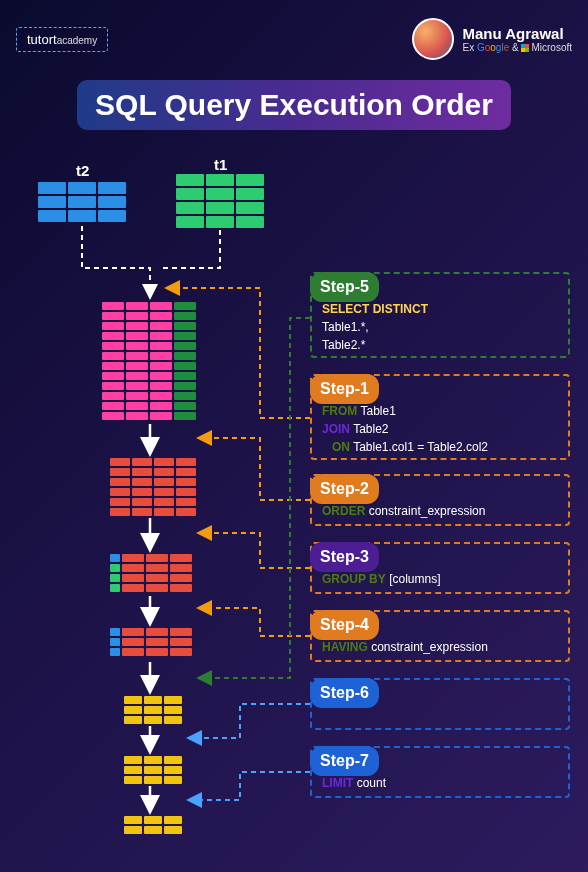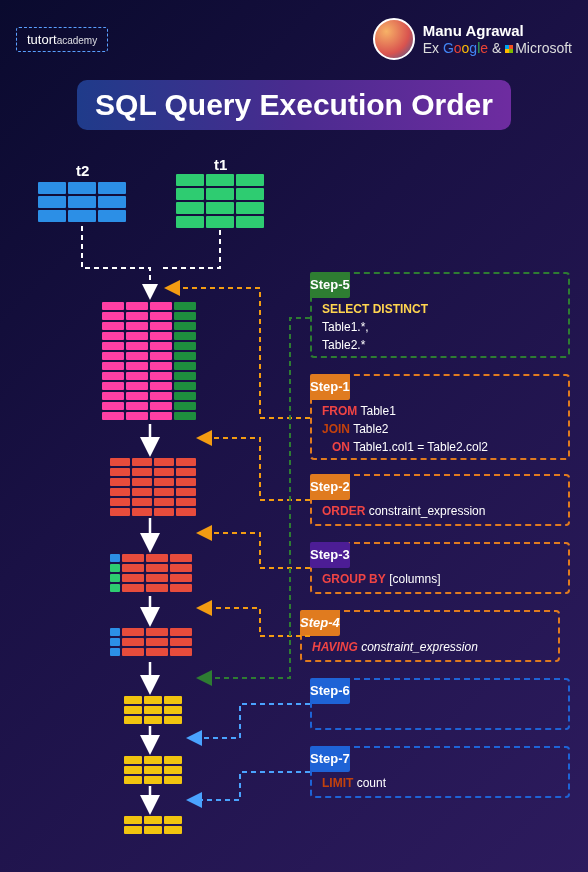--- a/index.html
+++ b/index.html
@@ -32,21 +32,21 @@
     gap: 8px;
   }
   .avatar {
     width: 42px; height: 42px;
     border-radius: 50%;
     border: 2px solid #fff;
     background: radial-gradient(circle at 30% 30%, #f7b267, #d9534f 60%, #3b5998);
   }
   .author-txt { line-height: 1.15; }
   .author-name { font-weight: bold; font-size: 15px; }
-  .author-sub { font-size: 14px; color: #ddd; }
+  .author-sub { font-size: 10px; color: #ddd; }
   .author-sub .g1{color:#4285F4}.author-sub .g2{color:#EA4335}.author-sub .g3{color:#FBBC05}.author-sub .g4{color:#34A853}
   .ms { display:inline-block; width:8px; height:8px; vertical-align:middle; margin-right:2px;
         background: conic-gradient(#f25022 0 25%, #7fba00 0 50%, #ffb900 0 75%, #00a4ef 0 100%); }
 
   .title-block { text-align: center; margin-top: 6px; }
   .title1 { font-size: 24px; font-weight: bold; }
   .title2-wrap {
     display: inline-block;
     margin-top: 8px;
     padding: 8px 18px;
@@ -82,29 +82,29 @@
     border: 2px dashed;
     border-radius: 4px;
     padding: 26px 10px 8px 10px;
     font-size: 12px;
     line-height: 1.5;
     width: 260px;
   }
   .step-tag {
     position: absolute;
     top: -2px; left: -2px;
-    border-radius: 2px;
-    padding: 3px 0;
-    font-size: 13px;
+    border-radius: 12px;
+    padding: 3px 10px;
+    font-size: 16px;
     font-weight: bold;
     color: #fff;
   }
   .kw-yellow { color: #ffd54f; font-weight: bold; }
-  .kw-orange { color: #ef4444; font-weight: bold; }
-  .kw-green  { color: #c2410c; font-weight: bold; }
+  .kw-orange { color: #4d7c0f; font-weight: bold; }
+  .kw-green  { color: #6d28d9; font-weight: bold; }
   .txt-white { color: #fff; }
 
   .svg-overlay {
     position: absolute;
     top: 0; left: 0;
     width: 588px;
     height: 704px;
     pointer-events: none;
   }
 </style>
@@ -328,21 +328,21 @@
   <div class="step-box" style="left:310px; top:306px; border-color:#e07b1f; height:52px;">
     <div class="step-tag" style="background:#e07b1f">Step-2</div>
     <div><span class="kw-orange">ORDER</span> <span class="txt-white">constraint_expression</span></div>
   </div>
 
   <div class="step-box" style="left:310px; top:374px; border-color:#e07b1f; height:52px;">
     <div class="step-tag" style="background:#4c1d95">Step-3</div>
     <div><span class="kw-orange">GROUP BY</span> <span class="txt-white">[columns]</span></div>
   </div>
 
-  <div class="step-box" style="left:300px; top:442px; border-color:#e07b1f; height:52px;font-style:italic;">
+  <div class="step-box" style="left:310px; top:442px; border-color:#e07b1f; height:52px;">
     <div class="step-tag" style="background:#e07b1f">Step-4</div>
     <div><span class="kw-orange">HAVING</span> <span class="txt-white">constraint_expression</span></div>
   </div>
 
   <div class="step-box" style="left:310px; top:510px; border-color:#1e63d6; height:52px;text-align:right;">
     <div class="step-tag" style="background:#1e63d6">Step-6</div>
   </div>
 
   <div class="step-box" style="left:310px; top:578px; border-color:#1e63d6; height:52px;">
     <div class="step-tag" style="background:#1e63d6">Step-7</div>

